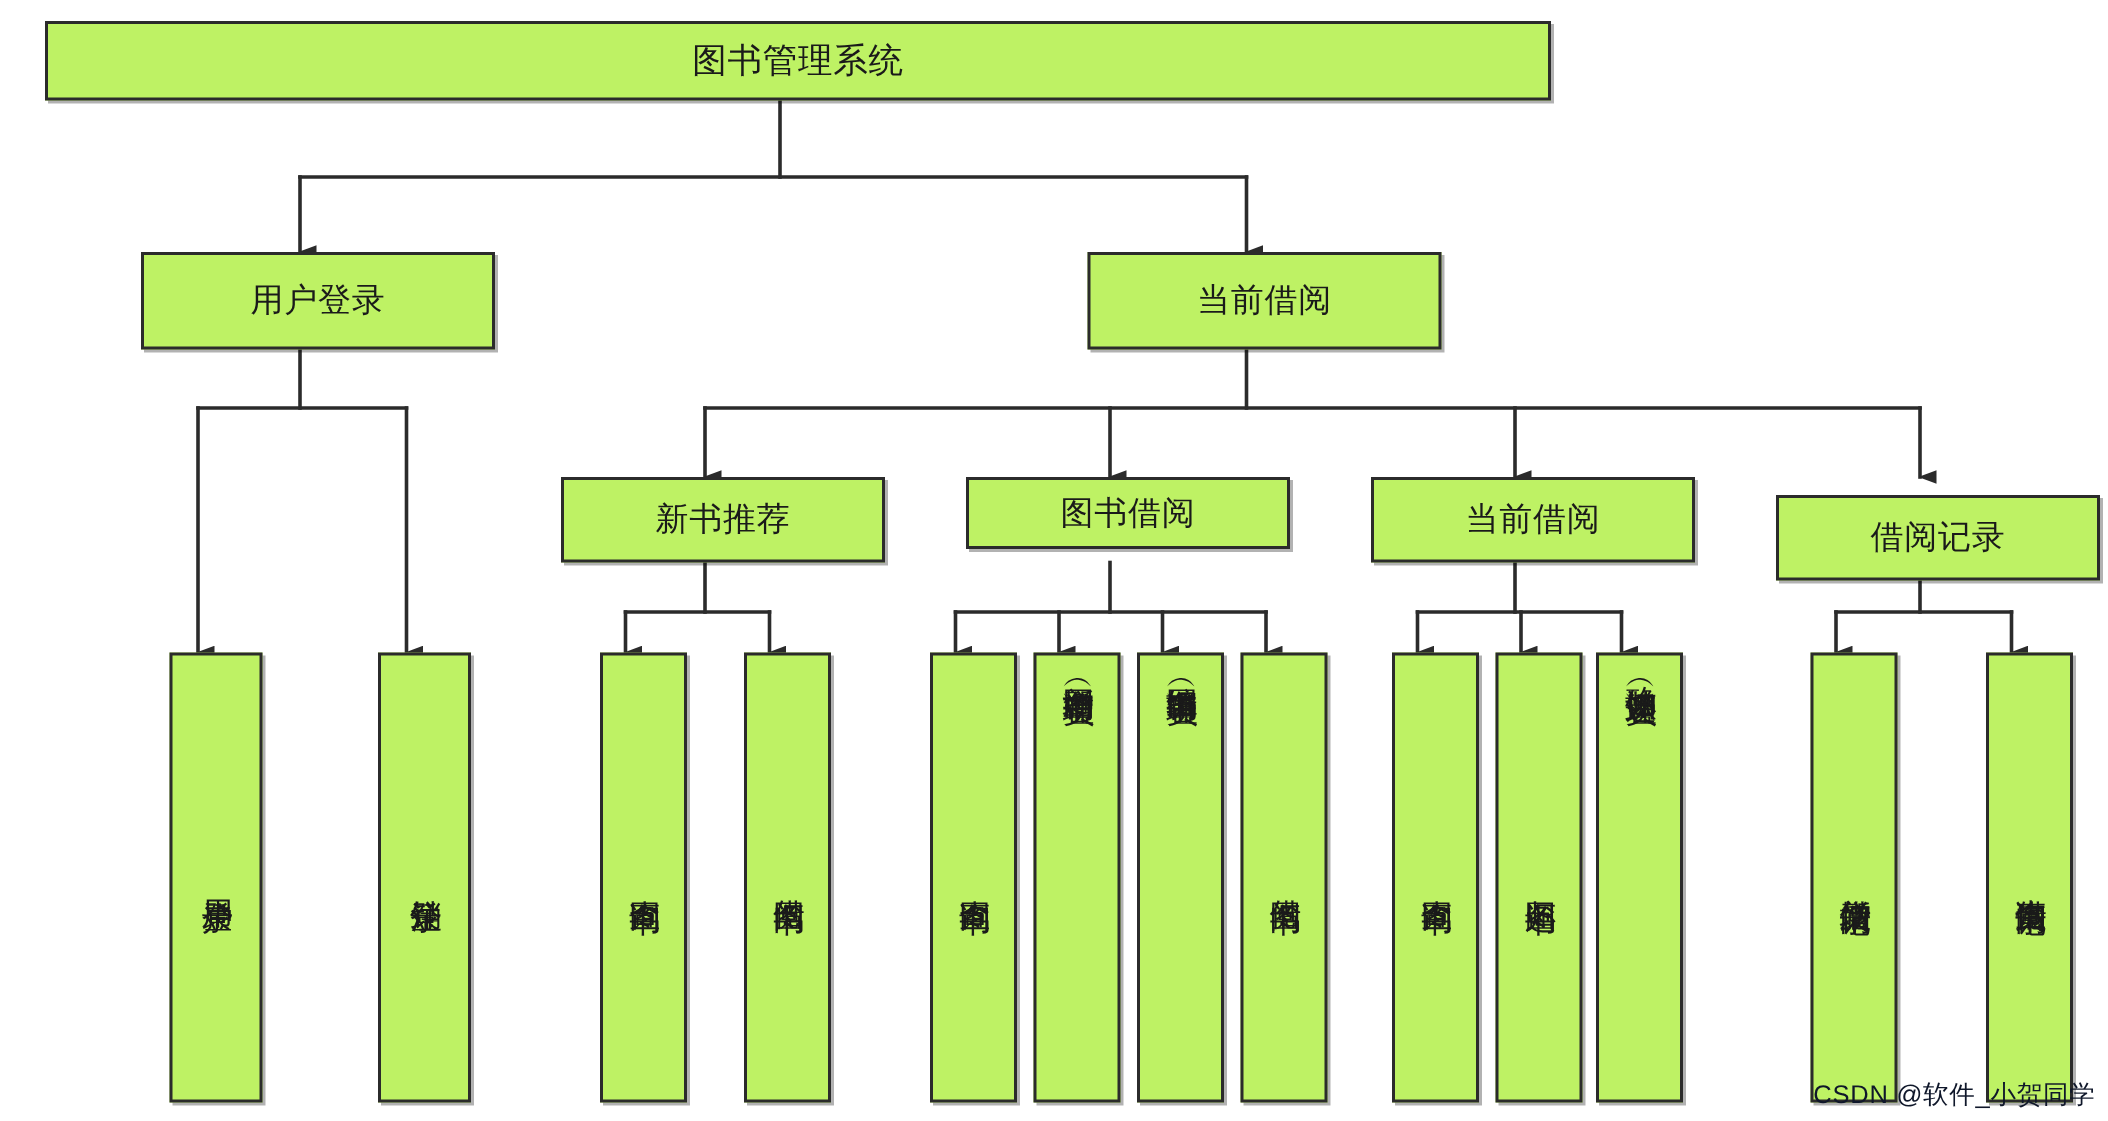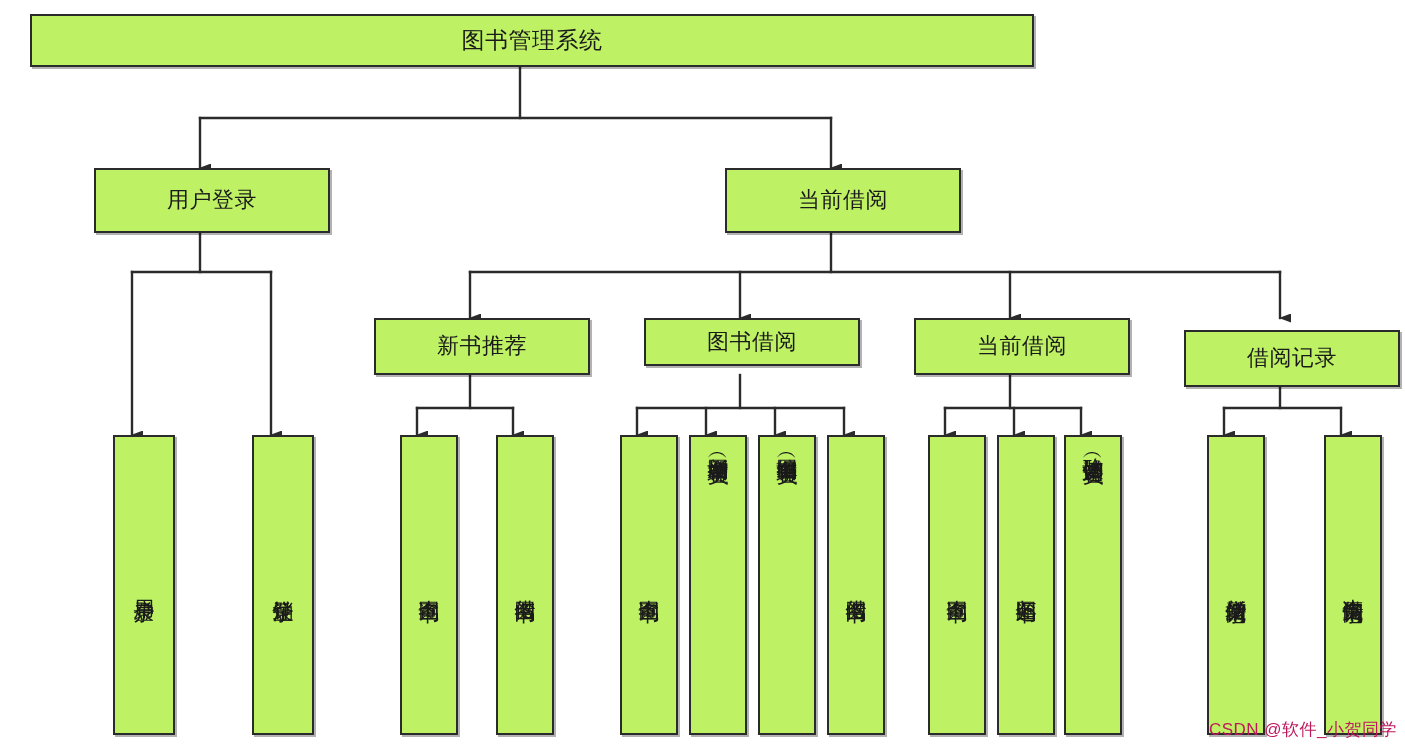--- a/index.html
+++ b/index.html
@@ -65,21 +65,21 @@
   }
   .node-leaf.leaf-centered {
     align-items: center;
     padding-top: 0;
   }
   .watermark {
     position: absolute;
     right: 8px;
     bottom: 6px;
     font-size: 17px;
-    color: #be185d;
+    color: #0f172a;
     letter-spacing: 0.5px;
     white-space: nowrap;
     user-select: none;
     margin-left: 32px;
   }
 </style>
 </head>
 <body>
 
 <div id="diagram-root">

